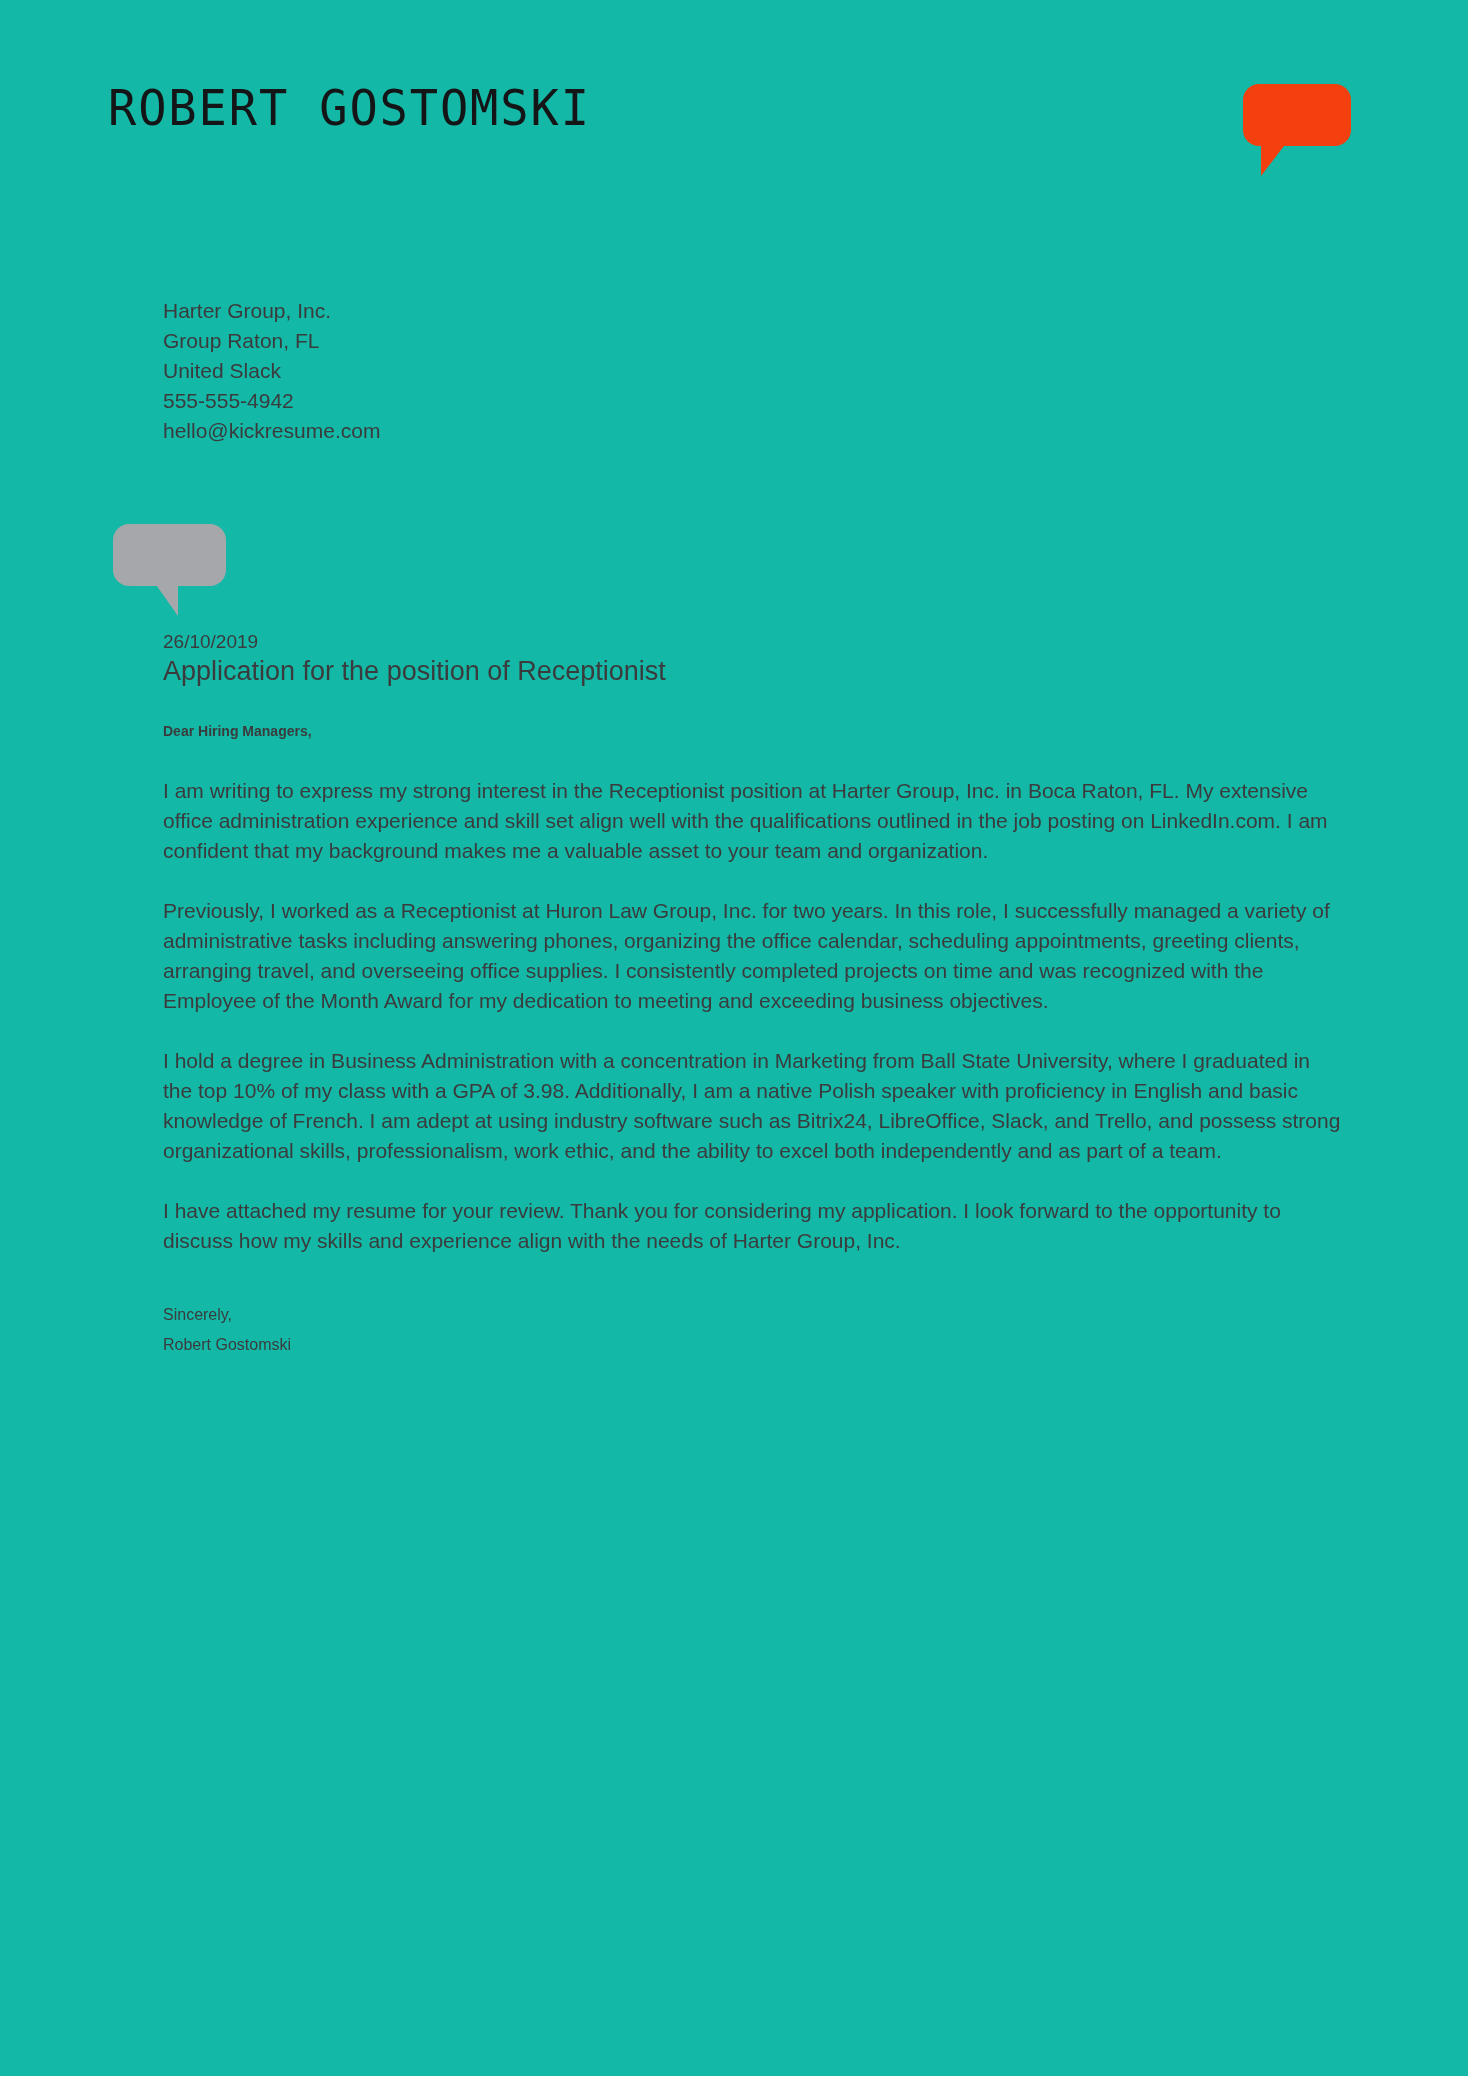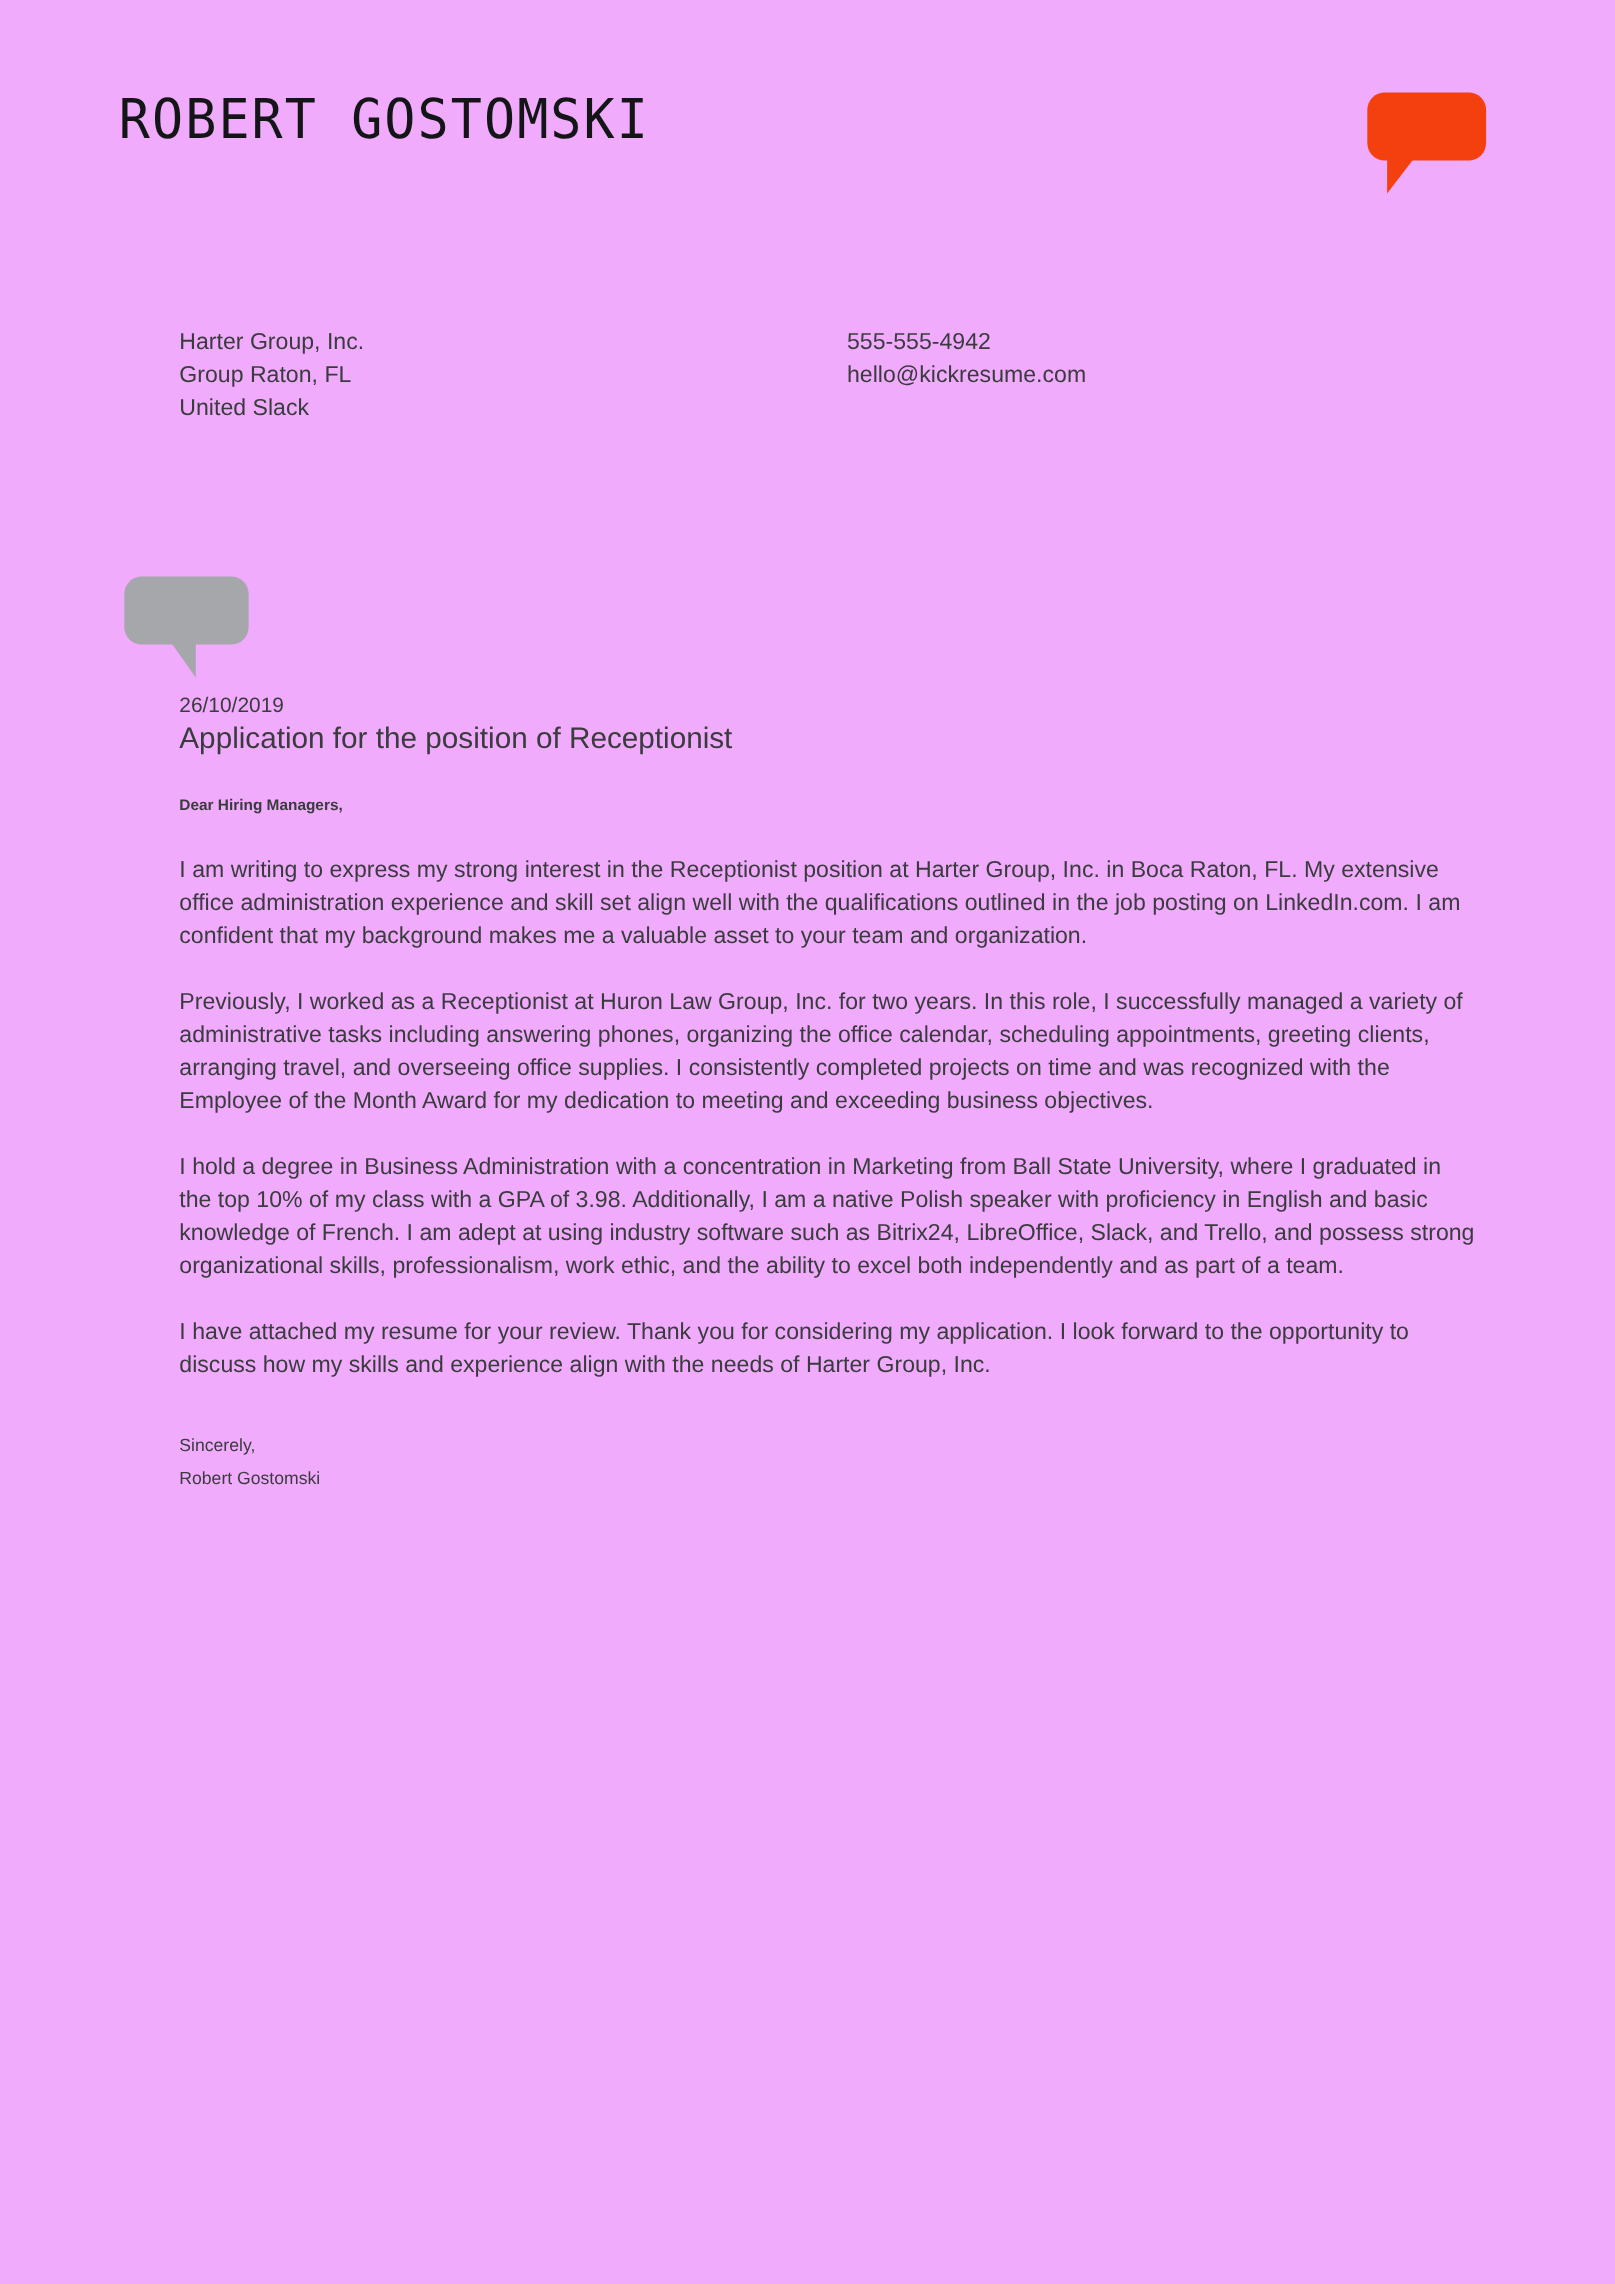--- a/index.html
+++ b/index.html
@@ -12,21 +12,21 @@
     height: 2076px;
     position: relative;
     font-family: "Liberation Sans", "DejaVu Sans", sans-serif;
     color: #2f3031;
     overflow: hidden;
   }
 
   .page {
     position: absolute;
     inset: 0;
-    background: #f0abfc;
+    background: #14b8a6;
     padding-left: 48px;
   }
 
   
   .header {
     position: absolute;
     left: 0;
     top: 0;
     width: 1468px;
     height: 240px;
@@ -96,21 +96,21 @@
     transform-origin: left top;
   }
 
   
   .contact-block {
     position: absolute;
     left: 163px;
     top: 296px;
     width: 1180px;
     display: flex;
-    flex-direction: row;
+    flex-direction: column;
   }
   .contact-col {
     font-size: 21px;
     line-height: 30px;
     color: #3a3b3d;
   }
   .contact-col-left { width: 607px; }
   .contact-col-right { width: 560px; }
   .contact-line { white-space: nowrap; }
 

